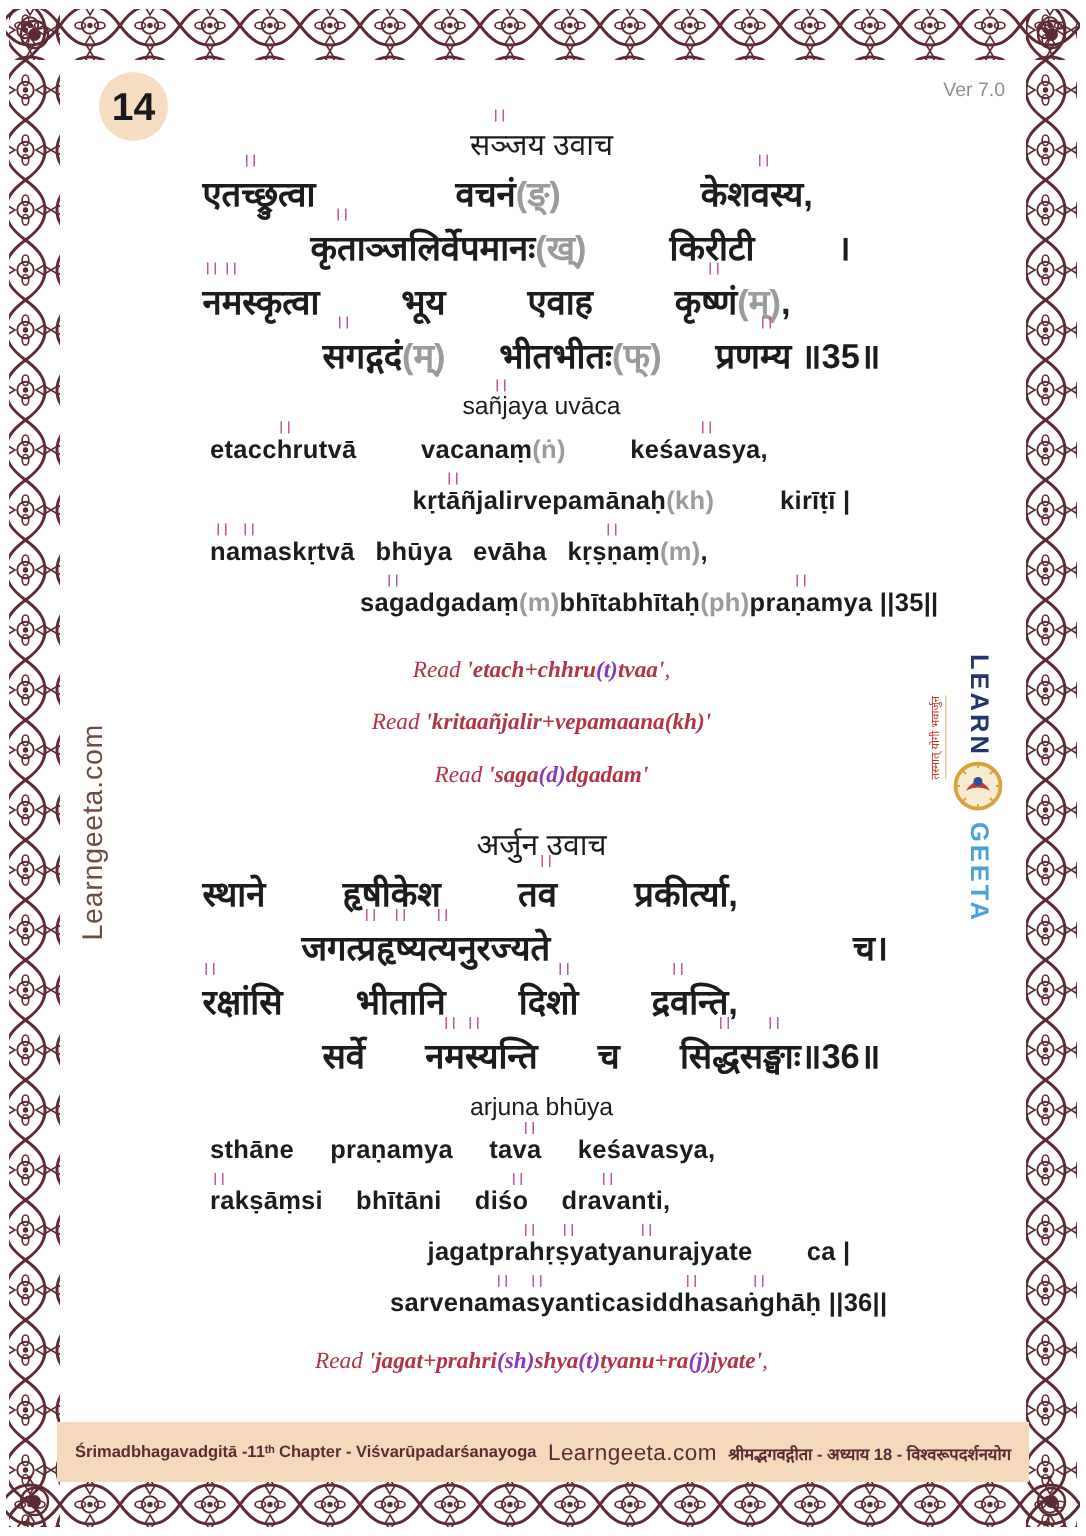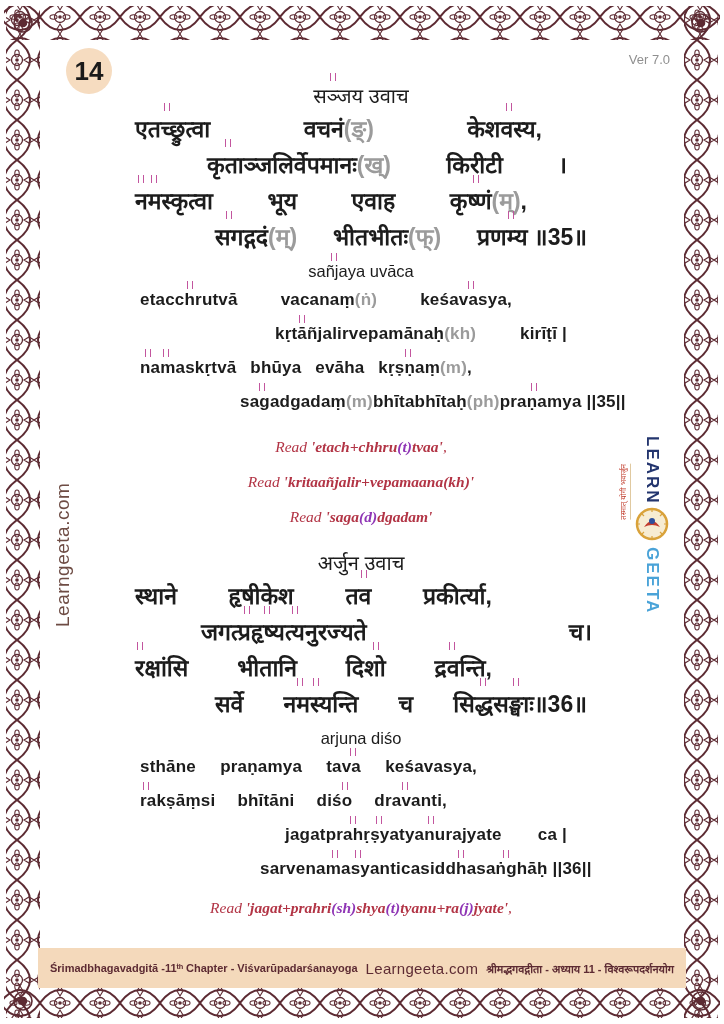--- a/index.html
+++ b/index.html
@@ -179,21 +179,21 @@
         <span class="word"><span>दिशो</span><i class="mk" style="left: 68%;"></i></span>
         <span class="word"><span>द्रवन्ति,</span><i class="mk" style="left: 25%;"></i></span>
       </div>
       <div class="bl d" style="margin-left: 115px; margin-right: 35px;">
         <span class="word"><span>सर्वे</span></span>
         <span class="word"><span>नमस्यन्ति</span><i class="mk" style="left: 18%;"></i><i class="mk" style="left: 40%;"></i></span>
         <span class="word"><span>च</span></span>
         <span class="word"><span>सिद्धसङ्घाः॥36॥</span><i class="mk" style="left: 20%;"></i><i class="mk" style="left: 45%;"></i></span>
       </div>
       <div class="bl hl">
-        <span class="word"><span>arjuna diśo</span></span>
+        <span class="word"><span>arjuna bhūya</span></span>
       </div>
       <div class="bl l" style="margin-left: 40px; margin-right: 145px;">
         <span class="word"><span>sthāne</span></span>
         <span class="word"><span>praṇamya</span></span>
         <span class="word"><span>tava</span><i class="mk" style="left: 68%;"></i></span>
         <span class="word"><span>keśavasya,</span></span>
       </div>
       <div class="bl l" style="margin-left: 40px; margin-right: 175px;">
         <span class="word"><span>rakṣāṃsi</span><i class="mk" style="left: 4%;"></i></span>
         <span class="word"><span>bhītāni</span></span>
@@ -229,16 +229,16 @@
         <path d="M9,20 Q17,8 25,20 Q17,16 9,20 Z" fill="#c23b2e"></path>
         <circle cx="17" cy="14" r="3" fill="#2d4f9e"></circle>
       </svg>
     </div>
     <div class="logo-geeta">GEETA</div>
   </div>
 
   <div class="footerbar">
     <div class="f-left">Śrimadbhagavadgitā -11ᵗʰ Chapter - Viśvarūpadarśanayoga</div>
     <div class="f-center">Learngeeta.com</div>
-    <div class="f-right">श्रीमद्भगवद्गीता - अध्याय 11 - विश्वरूपदर्शनयोग</div>
+    <div class="f-right">श्रीमद्भगवद्गीता - अध्याय 18 - विश्वरूपदर्शनयोग</div>
   </div>
 
 </div>
 
 </body></html>

